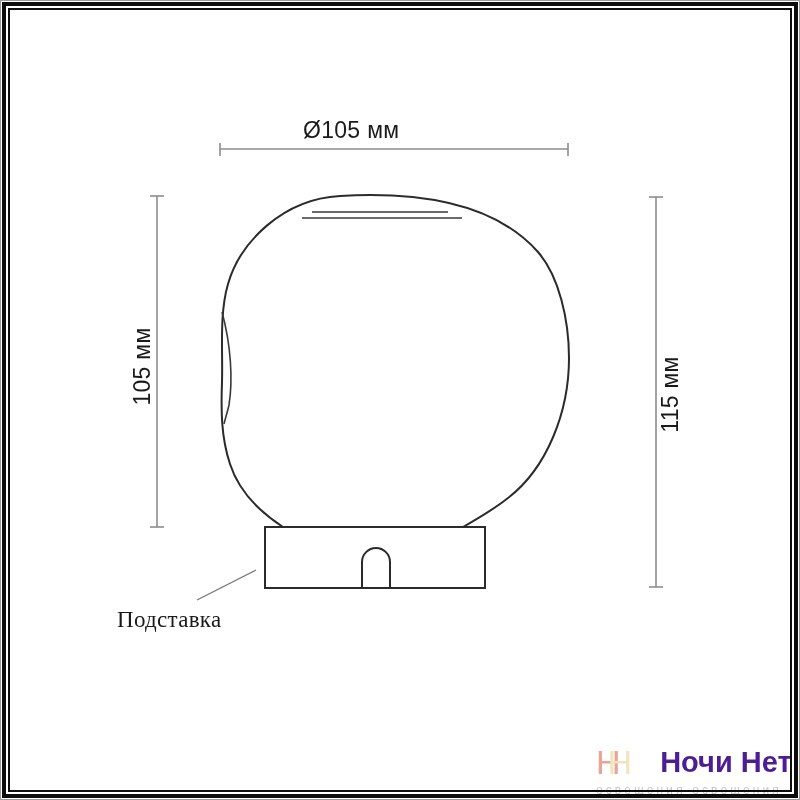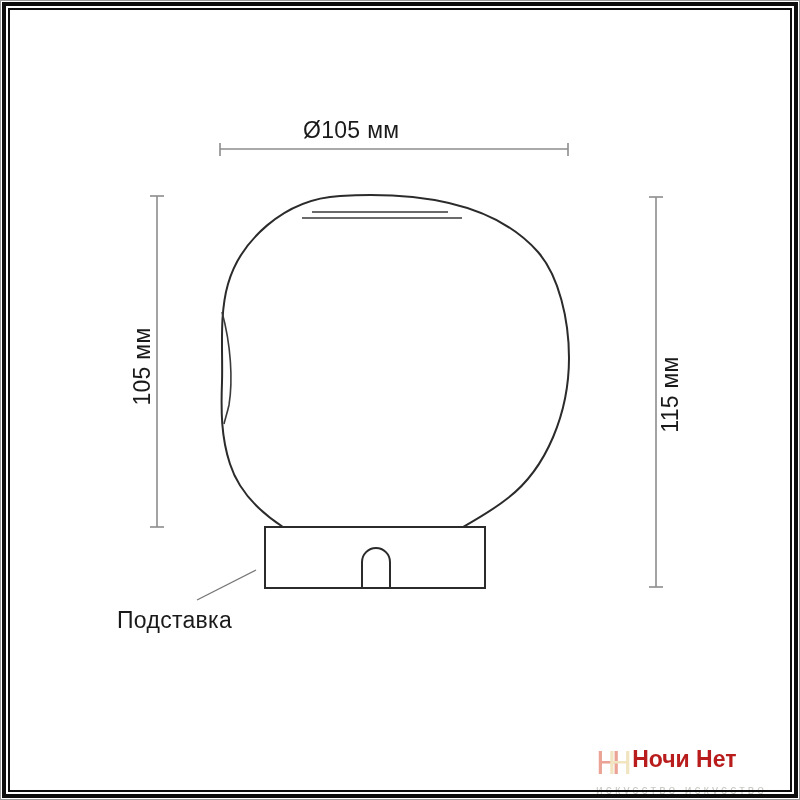--- a/index.html
+++ b/index.html
@@ -27,33 +27,33 @@
   .dim-label {
     position: absolute;
     font-size: 23px;
     color: #1a1a1a;
     white-space: nowrap;
     letter-spacing: 0.3px;
   }
   .lbl-diameter { left: 303px; top: 117px; width: 200px; }
   .lbl-left     { left: 102px; top: 353px; width: 80px; text-align: center; transform: rotate(-90deg); }
   .lbl-right    { left: 630px; top: 381px; width: 80px; text-align: center; transform: rotate(-90deg); }
-  .lbl-base     { left: 117px; top: 607px; }
+  .lbl-base     { left: 117px; top: 607px; font-family: Liberation Serif, serif; }
 
   
   .watermark { position: absolute; left: 596px; top: 740px; width: 200px; }
   .wm-row { display: flex; align-items: flex-start; }
   .wm-mono { font-weight: normal; font-size: 34px; line-height: 44px; letter-spacing: 0; }
   .wm-h1 { color: #eaa395; }
   .wm-h2 { color: #f0e5c0; margin-left: -13px; }
   .wm-brand {
     font-weight: bold;
-    font-size: 23px;
-    color: #b91c1c;
-    margin-left: 0;
+    font-size: 29px;
+    color: #4c1d95;
+    margin-left: 28px;
     margin-top: 6px;
     white-space: nowrap;
   }
   .wm-tagline {
     font-size: 12px;
     letter-spacing: 3.1px;
     color: #c9c9c4;
     margin-top: -1px;
     white-space: nowrap;
   }
@@ -104,20 +104,20 @@
   <div class="dim-label lbl-right">115 мм</div>
   <div class="dim-label lbl-base">Подставка</div>
 
   <div class="watermark">
     <div class="wm-row">
       <div class="wm-mono">
         <span class="wm-h1">Н</span><span class="wm-h2">Н</span>
       </div>
       <div class="wm-brand">Ночи Нет</div>
     </div>
-    <div class="wm-tagline">искусство искусство</div>
+    <div class="wm-tagline">освещения освещения</div>
   </div>
 
   <div class="frame-outer"></div>
   <div class="frame-band"></div>
   <div class="frame-inner"></div>
 
 </div>
 
 </body></html>

